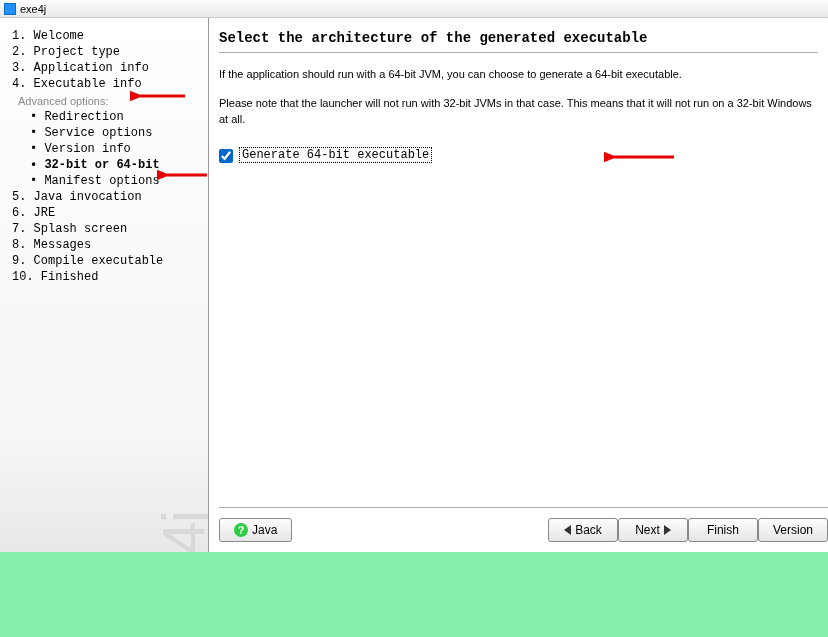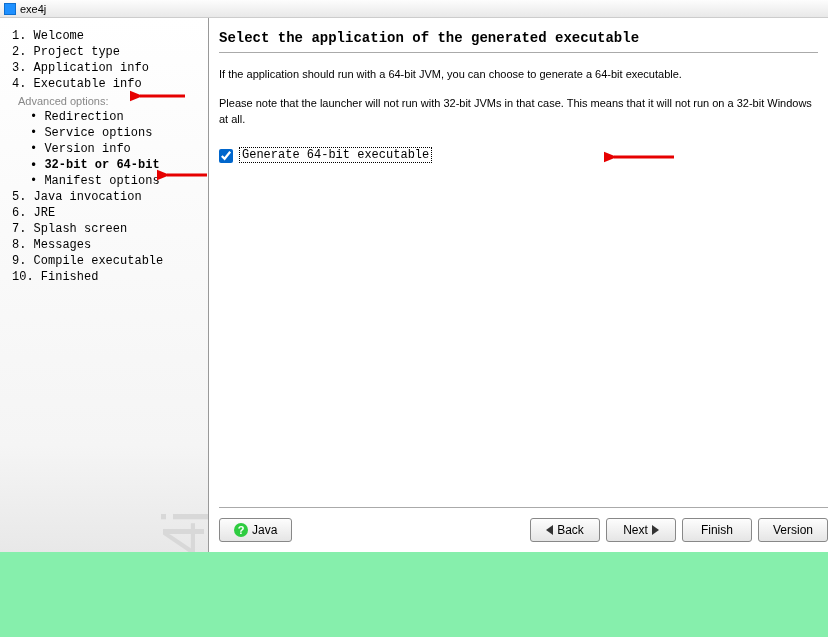--- a/index.html
+++ b/index.html
@@ -137,21 +137,21 @@
       justify-content: center;
       height: 24px;
     }
     .help-btn { margin-right: auto; }
     .help-icon {
       width: 14px; height: 14px; border-radius: 50%;
       background: #2ecc40; color: #fff;
       display: inline-flex; align-items: center; justify-content: center;
       font-weight: bold; font-size: 11px;
     }
-    .nav-btns { display: flex; gap: 6px; }
+    .nav-btns { display: flex; }
     .arrow {
       width: 0; height: 0; border-top: 5px solid transparent;
       border-bottom: 5px solid transparent;
     }
     .arrow-left { border-right: 7px solid #333; }
     .arrow-right { border-left: 7px solid #333; }
     .red-arrow {
       position: absolute;
       pointer-events: none;
     }
@@ -201,21 +201,21 @@
               <marker id="ah2" markerWidth="10" markerHeight="8" refX="1" refY="4" orient="auto">
                 <polygon points="10 0, 0 4, 10 8" fill="#e60000"></polygon>
               </marker>
             </defs>
             <line x1="50" y1="10" x2="10" y2="10" stroke="#e60000" stroke-width="3" marker-end="url(#ah2)"></line>
           </svg>
       </div>
     </div>
 
     <div class="main">
-      <h2>Select the application of the generated executable</h2>
+      <h2>Select the architecture of the generated executable</h2>
       <p>If the application should run with a 64-bit JVM, you can choose to generate a 64-bit executable.</p>
       <p>Please note that the launcher will not run with 32-bit JVMs in that case. This means that it will not run on a 32-bit Windows at all.</p>
       <div class="checkbox-row">
         <input type="checkbox" checked="" style="">
         <span class="checkbox-label">Generate 64-bit executable</span>
       </div>
 
       <div class="red-arrow" style="top:129px; left:395px;">
         <svg width="75" height="20">
             <defs>

